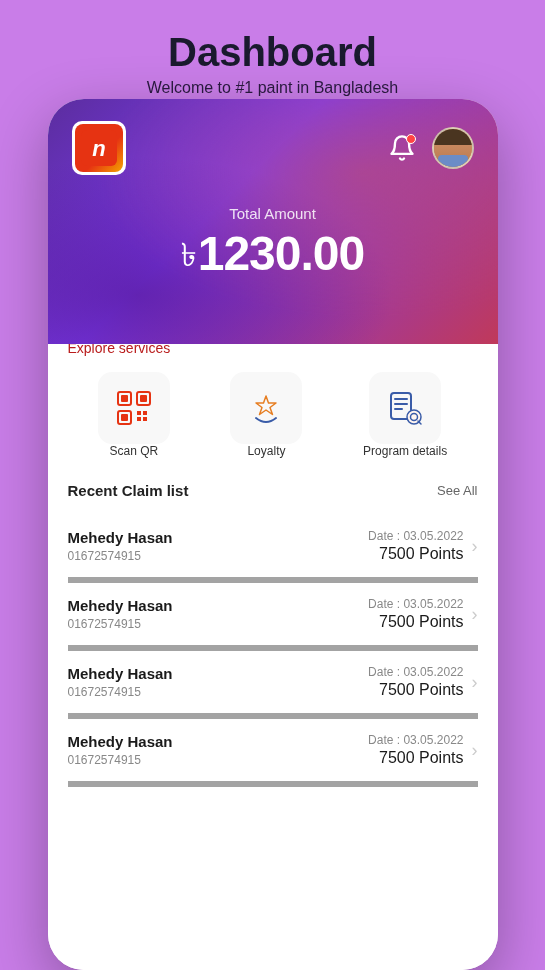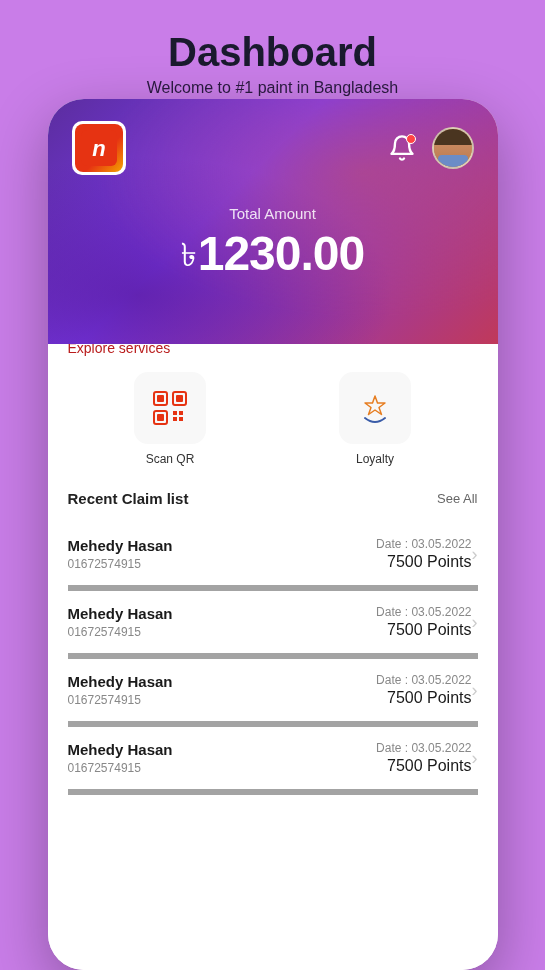--- a/index.html
+++ b/index.html
@@ -177,21 +177,20 @@
     }
     .services-grid {
       display: flex;
       justify-content: space-around;
       margin-bottom: 24px;
     }
     .service-item {
       display: flex;
       flex-direction: column;
       align-items: center;
-      gap: 8px;
       cursor: pointer;
     }
     .service-icon-box {
       width: 72px;
       height: 72px;
       background: #f8f8f8;
       border-radius: 14px;
       display: flex;
       align-items: center;
       justify-content: center;
@@ -236,21 +235,21 @@
       color: #1a1a1a;
     }
     .claim-phone {
       font-size: 12px;
       color: #888;
       margin-top: 3px;
     }
     .claim-right {
       display: flex;
       align-items: center;
-      gap: 0;
+      gap: 8px;
     }
     .claim-info {
       text-align: right;
     }
     .claim-date {
       font-size: 12px;
       color: #888;
     }
     .claim-points {
       font-size: 16px;
@@ -338,20 +337,34 @@
       <div class="service-item">
         <div class="service-icon-box">
           <svg class="service-icon-svg" viewBox="0 0 40 40" fill="none" xmlns="http://www.w3.org/2000/svg">
             <path d="M20 8 L22.5 15 L30 15 L24 19.5 L26.5 26.5 L20 22 L13.5 26.5 L16 19.5 L10 15 L17.5 15 Z" stroke="#e67e22" stroke-width="1.5" fill="none" stroke-linejoin="round"></path>
             <path d="M10 30 Q20 38 30 30" stroke="#3a5ca8" stroke-width="2" stroke-linecap="round" fill="none"></path>
           </svg>
         </div>
         <div class="service-label">Loyalty</div>
       </div>
 
+      <div class="service-item">
+        <div class="service-icon-box">
+          <svg class="service-icon-svg" viewBox="0 0 40 40" fill="none" xmlns="http://www.w3.org/2000/svg">
+            <rect x="6" y="5" width="20" height="26" rx="3" stroke="#3a5ca8" stroke-width="2" fill="none"></rect>
+            <line x1="10" y1="11" x2="22" y2="11" stroke="#3a5ca8" stroke-width="2" stroke-linecap="round"></line>
+            <line x1="10" y1="16" x2="22" y2="16" stroke="#3a5ca8" stroke-width="2" stroke-linecap="round"></line>
+            <line x1="10" y1="21" x2="17" y2="21" stroke="#3a5ca8" stroke-width="2" stroke-linecap="round"></line>
+            <circle cx="29" cy="29" r="7" fill="#fff5f0" stroke="#3a5ca8" stroke-width="1.5"></circle>
+            <circle cx="29" cy="29" r="3.5" fill="none" stroke="#3a5ca8" stroke-width="1.5"></circle>
+            <line x1="33" y1="33" x2="36" y2="36" stroke="#3a5ca8" stroke-width="1.5" stroke-linecap="round"></line>
+          </svg>
+        </div>
+        <div class="service-label">Program details</div>
+      </div>
 
     </div>
 
     <div class="section-header">
       <div class="section-title">Recent Claim list</div>
       <div class="see-all">See All</div>
     </div>
 
     <div id="claims-list">
         <div class="claim-item">

